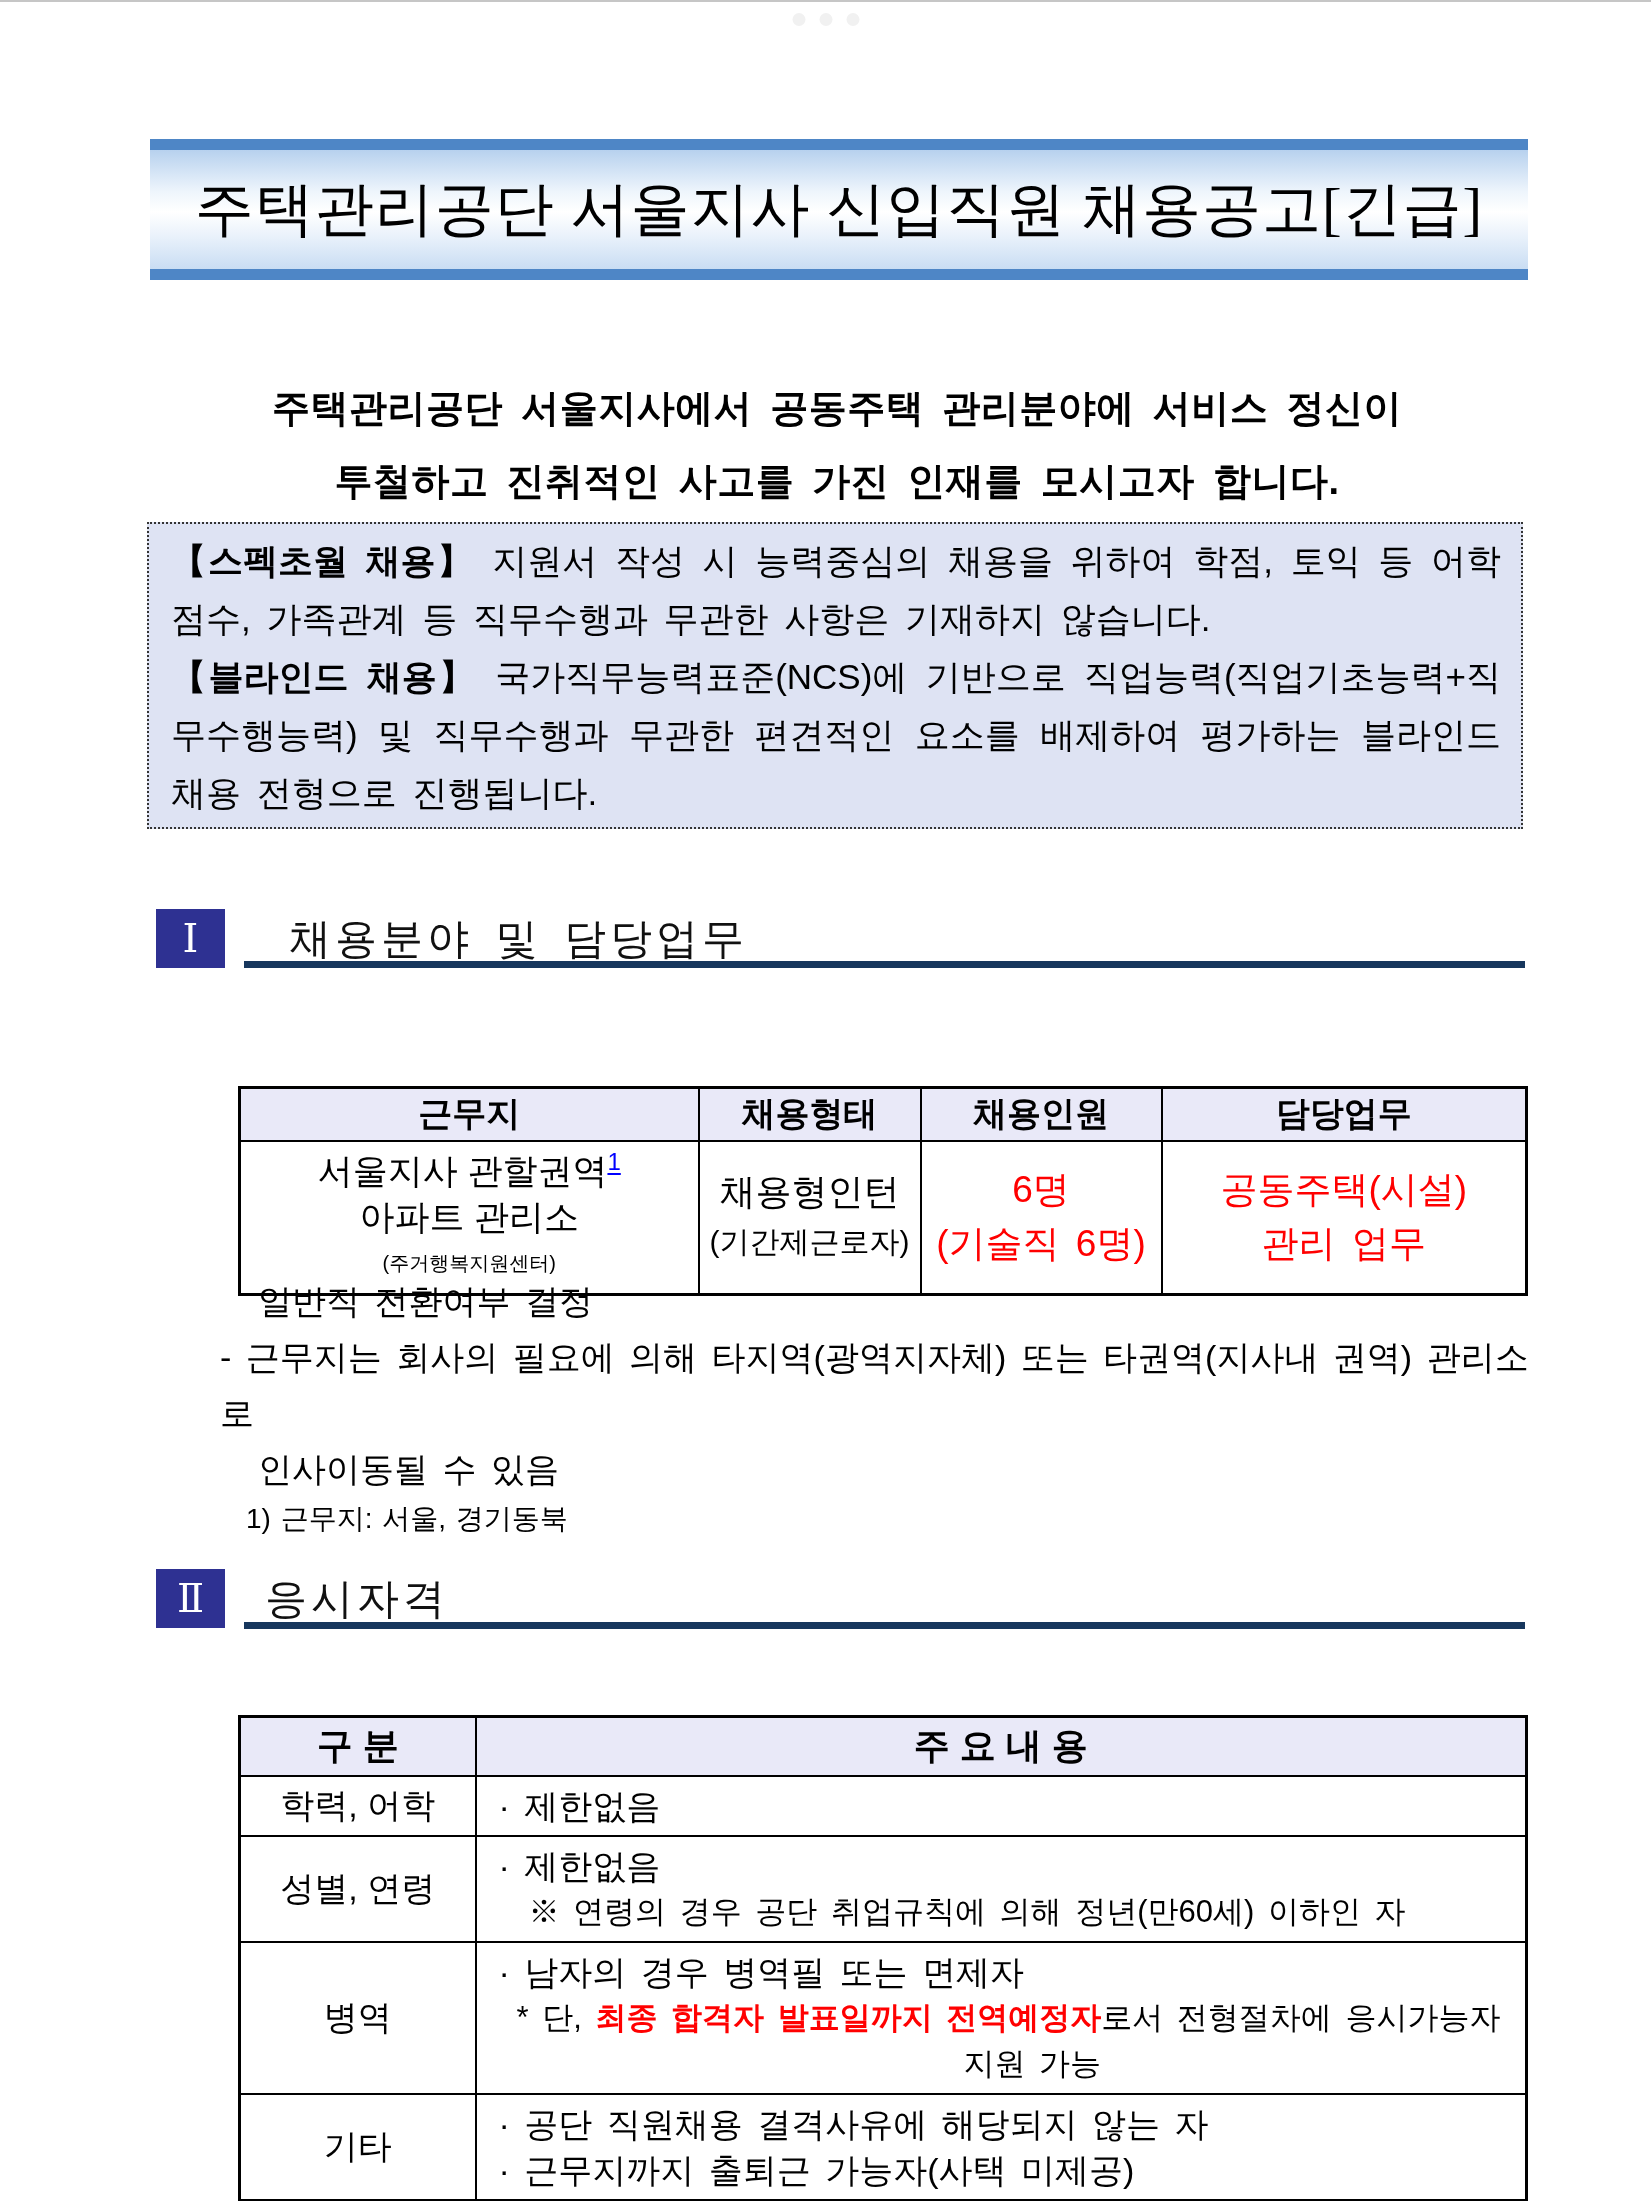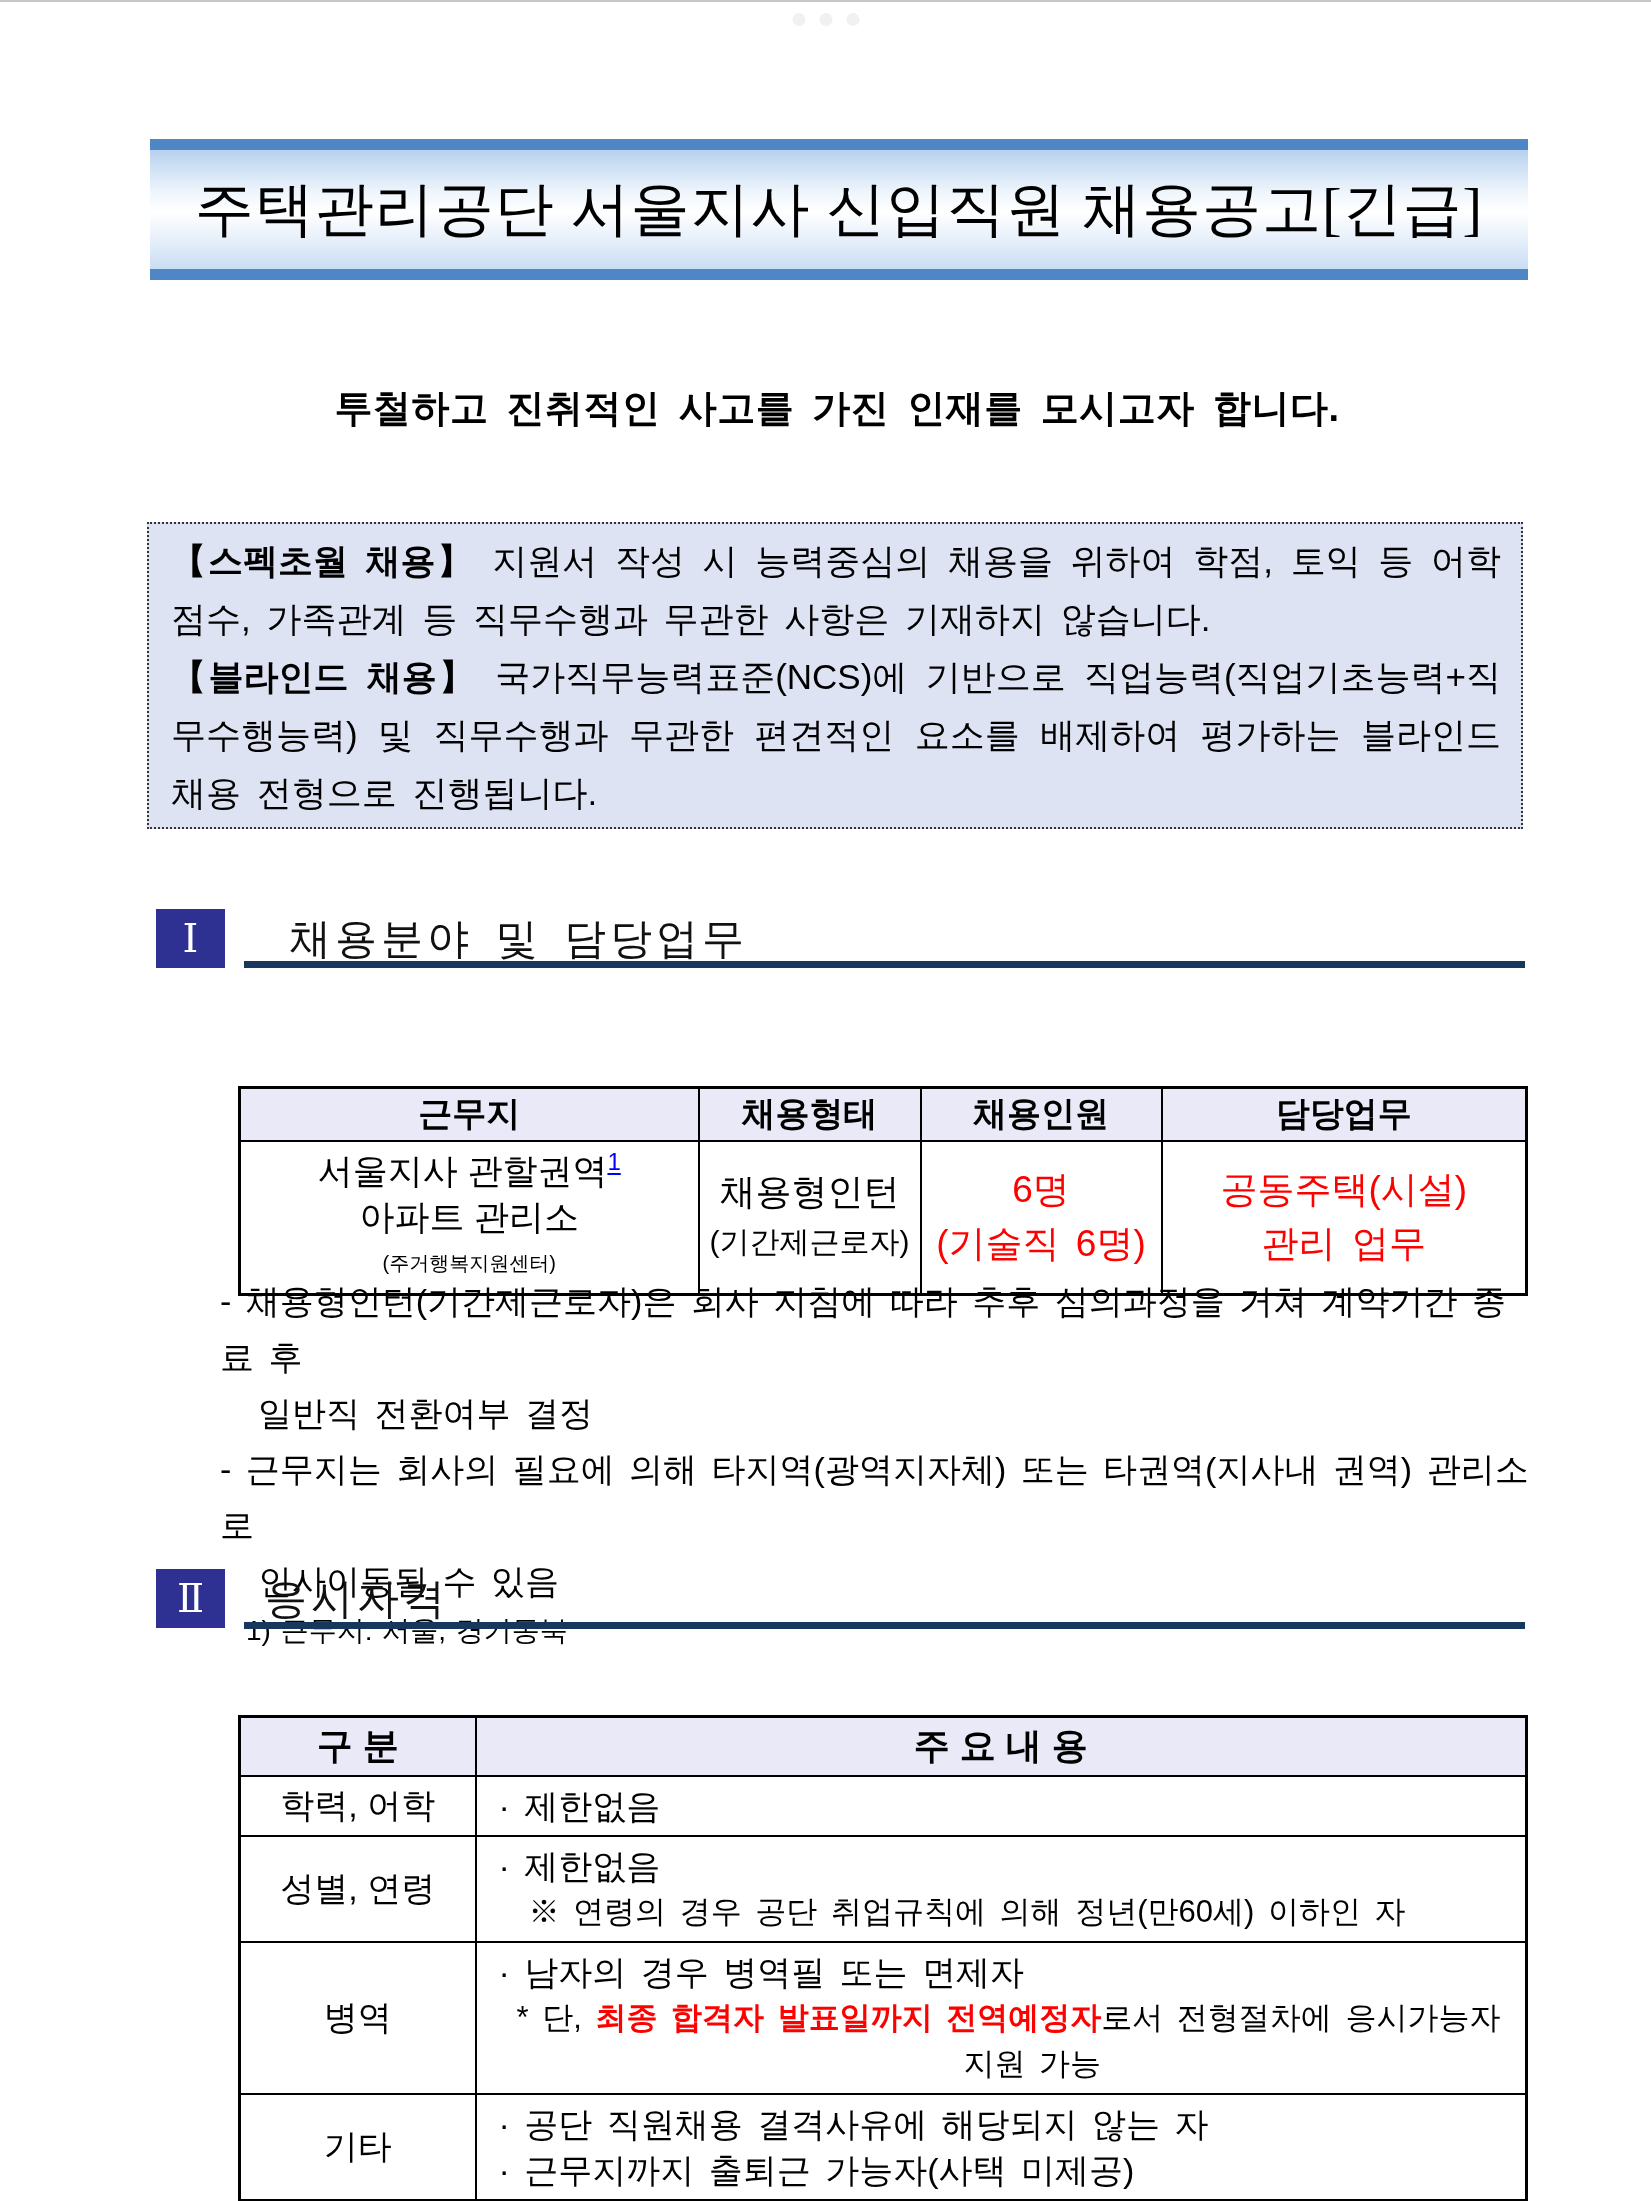--- a/index.html
+++ b/index.html
@@ -104,20 +104,21 @@
 
 <div class="banner">
   <div class="banner-bar"></div>
   <div class="banner-body">
     <span class="banner-title">주택관리공단 서울지사 신입직원 채용공고[긴급]</span>
   </div>
   <div class="banner-bar"></div>
 </div>
 
 <div class="intro">
+  <div>주택관리공단 서울지사에서 공동주택 관리분야에 서비스 정신이</div>
   <div>투철하고 진취적인 사고를 가진 인재를 모시고자 합니다.</div>
 </div>
 
 <div class="notice">
   <p><b>【스펙초월 채용】</b><span> 지원서 작성 시 능력중심의 채용을 위하여 학점, 토익 등 어학점수, 가족관계 등 직무수행과 무관한 사항은 기재하지 않습니다.</span></p>
   <p><b>【블라인드 채용】</b><span> 국가직무능력표준(NCS)에 기반으로 직업능력(직업기초능력+직무수행능력) 및 직무수행과 무관한 편견적인 요소를 배제하여 평가하는 블라인드 채용 전형으로 진행됩니다.</span></p>
 </div>
 
 <div class="sec-num s1-num">
     <span>Ⅰ</span>
@@ -157,21 +158,20 @@
       </td>
       <td class="t1-red">
         <div>공동주택(시설)</div>
         <div>관리 업무</div>
       </td>
     </tr>
   </tbody>
 </table>
 
 <div class="notes">
-  <div>- 채용형인턴(기간제근로자)은 회사 지침에 따라 추후 심의과정을 거쳐 계약기간 종료 후</div>
   <div class="cont">일반직 전환여부 결정</div>
   <div>- 근무지는 회사의 필요에 의해 타지역(광역지자체) 또는 타권역(지사내 권역) 관리소로</div>
   <div class="cont">인사이동될 수 있음</div>
   <div class="fn">1) 근무지: 서울, 경기동북</div>
 </div>
 
 <div class="sec-num s2-num">
     <span>Ⅱ</span>
   </div>
 <div class="sec-title s2-title">응시자격</div>

